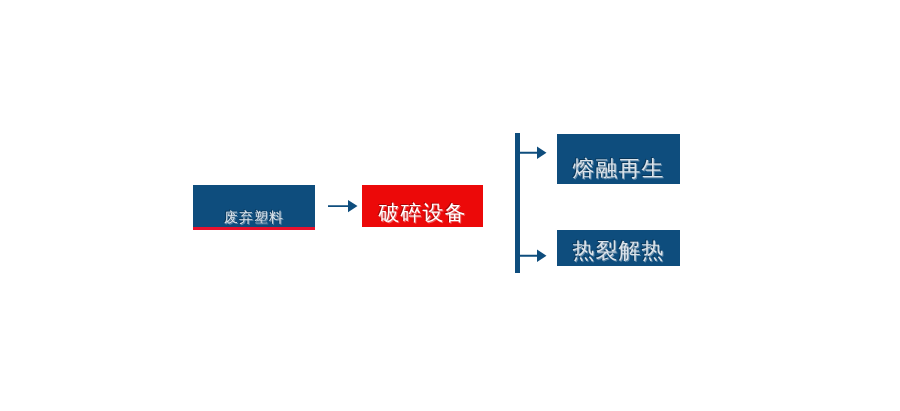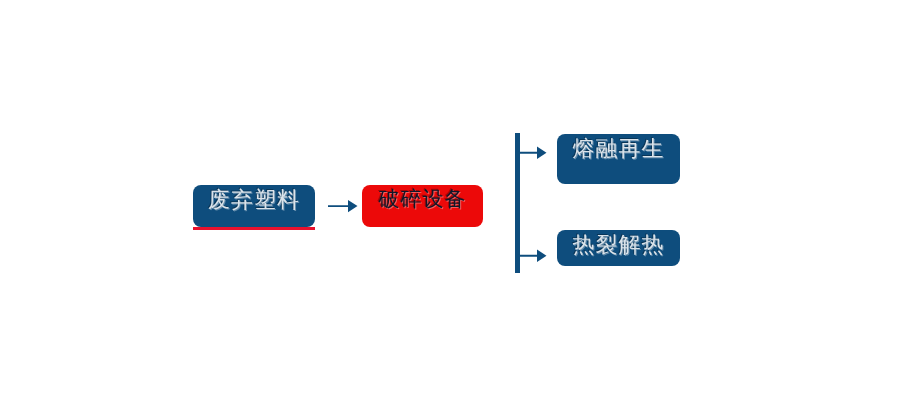--- a/index.html
+++ b/index.html
@@ -17,39 +17,38 @@
     position: relative;
     width: 900px;
     height: 411px;
     background: #ffffff;
   }
 
   
   .node {
     position: absolute;
     display: flex;
-    align-items: flex-start;
+    align-items: flex-end;
     justify-content: center;
     box-sizing: border-box;
     letter-spacing: 1px;
     white-space: nowrap;
     user-select: none;
-    border-radius: 8px;
   }
   .node-label {
     display: block;
     font-weight: 500;
     color: #dbe3ea;
     text-shadow:
        1px  1px 0 rgba(255,255,255,0.35),
       -1px -1px 0 rgba(0,0,0,0.30);
   }
   .node.blue  { background: #0e4d7d; }
   .node.red   { background: #ec0909; }
-  .node.red .node-label { color: #0f172a; }
+  .node.red .node-label { color: #ffffff; }
 
   
   .accent-rule {
     position: absolute;
     background: #e8112d;
   }
 
   
   .arrow-mid {
     position: absolute;
@@ -62,21 +61,21 @@
   }
   .branch-arrow {
     position: absolute;
   }
 </style>
 </head>
 <body>
 
 <div id="canvas">
 
-  <div class="node blue" style="left:193px; top:185px; width:122px; height:42px; font-size:22px;">
+  <div class="node blue" style="left:193px; top:185px; width:122px; height:42px; font-size:14px;">
     <span class="node-label">废弃塑料</span>
   </div>
   <div class="accent-rule" style="left:193px; top:227px; width:122px; height:3px;"></div>
 
   <div class="arrow-mid" style="left:327px; top:191px; width:32px; height:30px;">
     <svg width="32" height="30" viewBox="0 0 32 30" xmlns="http://www.w3.org/2000/svg">
       <path d="M1 14.2 L21 14.2 L21 9.0 L30.5 15.1 L21 21.2 L21 16.0 L1 16.0 Z" fill="#0e4d7d"></path>
     </svg>
   </div>
 

